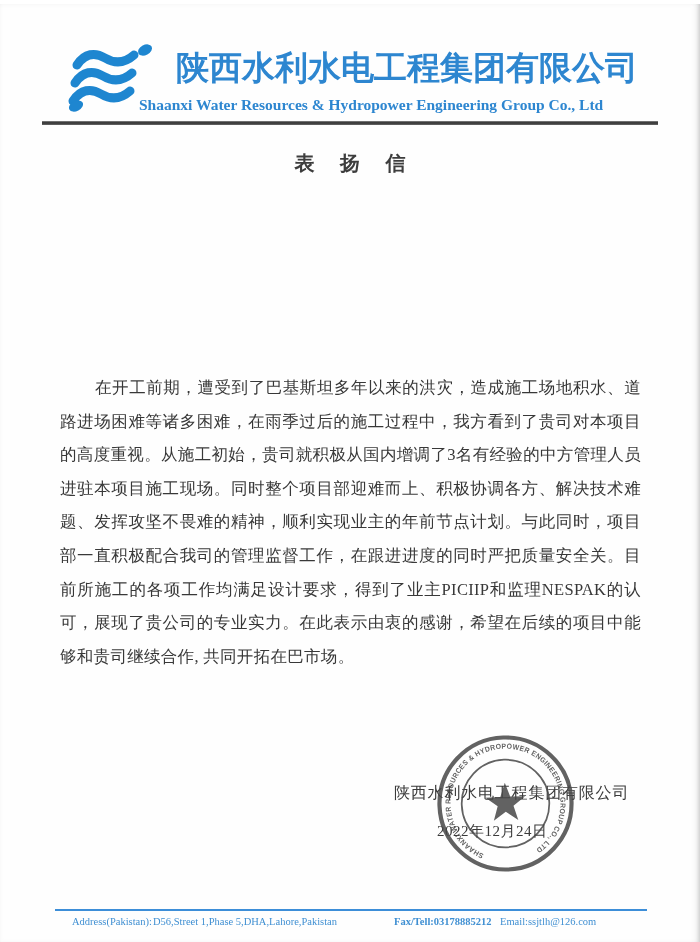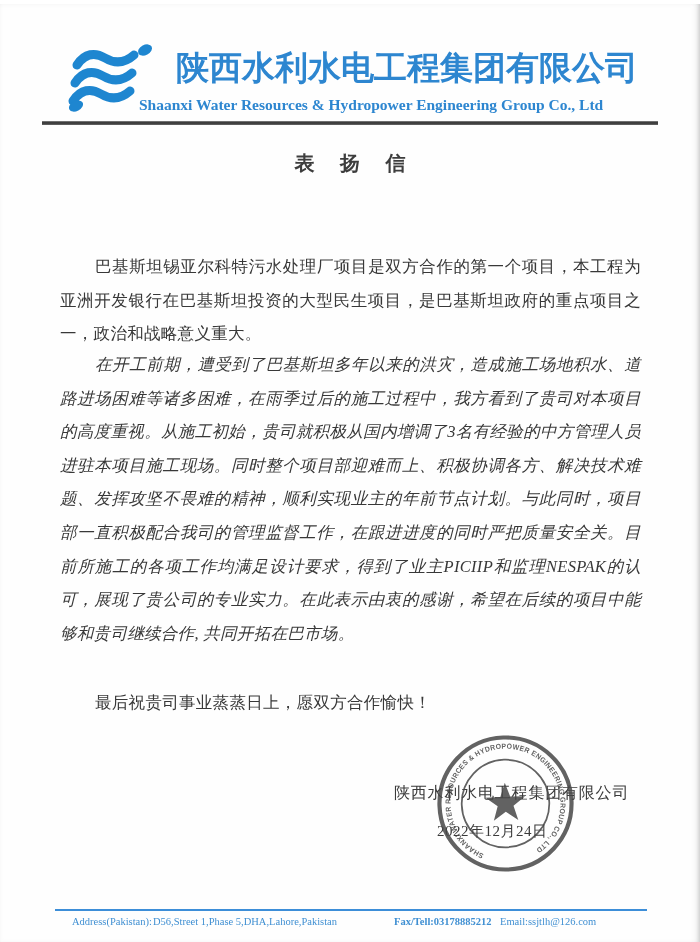--- a/index.html
+++ b/index.html
@@ -35,21 +35,21 @@
   .recipient {
     position:absolute; left:62px; top:204px; width:578px;
     font-size:17px; color:#383838; letter-spacing:1px;
   }
   .para {
     position:absolute; left:60px; width:581px;
     font-size:16.5px; line-height:33.6px; color:#383838;
     text-align:justify; text-indent:35px; letter-spacing:0.3px;
   }
   .para-1 { top:246px; }
-  .para-2 { top:344px;font-style:italic; }
+  .para-2 { top:367px; }
   .para-closing { top:682px; }
   
   .sig-company {
     position:absolute; left:394px; top:779px; white-space:nowrap;
     font-size:16px; color:#3a3a3a; letter-spacing:0.8px; z-index:1;
   }
   .sig-date {
     position:absolute; left:437px; top:818px; white-space:nowrap;
     font-size:15px; color:#3a3a3a; letter-spacing:0.5px; z-index:1;
   }
@@ -87,23 +87,21 @@
       <path d="M7,61 C15,49 25,48 35,54 C45,60 55,59 64,51"></path>
     </g>
     <ellipse cx="79" cy="10" rx="7.5" ry="5" fill="#1e86d0" transform="rotate(-28 79 10)"></ellipse>
     <ellipse cx="10" cy="66" rx="7.5" ry="5" fill="#1e86d0" transform="rotate(-28 10 66)"></ellipse>
   </svg>
   <div class="company-cn">陕西水利水电工程集团有限公司</div>
   <div class="company-en">Shaanxi Water Resources &amp; Hydropower Engineering Group Co., Ltd</div>
   <div class="header-rule"></div>
 
   <div class="letter-title">表 扬 信</div>
-  <div class="para para-1">巴基斯坦锡亚尔科特污水处理厂项目是双方合作的第一个项目，本工程为亚洲开发银行在巴基斯坦投资的大型民生项目，是巴基斯坦政府的重点项目之一，政治和战略意义重大。</div>
   <div class="para para-2">在开工前期，遭受到了巴基斯坦多年以来的洪灾，造成施工场地积水、道路进场困难等诸多困难，在雨季过后的施工过程中，我方看到了贵司对本项目的高度重视。从施工初始，贵司就积极从国内增调了3名有经验的中方管理人员进驻本项目施工现场。同时整个项目部迎难而上、积极协调各方、解决技术难题、发挥攻坚不畏难的精神，顺利实现业主的年前节点计划。与此同时，项目部一直积极配合我司的管理监督工作，在跟进进度的同时严把质量安全关。目前所施工的各项工作均满足设计要求，得到了业主PICIIP和监理NESPAK的认可，展现了贵公司的专业实力。在此表示由衷的感谢，希望在后续的项目中能够和贵司继续合作, 共同开拓在巴市场。</div>
-  <div class="para para-closing">最后祝贵司事业蒸蒸日上，愿双方合作愉快！</div>
 
   <div class="sig-company">陕西水利水电工程集团有限公司</div>
   <div class="sig-date">2022年12月24日</div>
 
   <svg class="stamp" viewBox="0 0 200 200" aria-hidden="true">
     <defs>
       <path id="ringPath" d="M 66.6,171.6 A 79,79 0 1 1 133.4,171.6" fill="none"></path>
     </defs>
     <circle cx="100" cy="100" r="95" fill="none" stroke="#474747" stroke-width="6"></circle>
     <circle cx="100" cy="100" r="63" fill="none" stroke="#474747" stroke-width="2.5"></circle>

